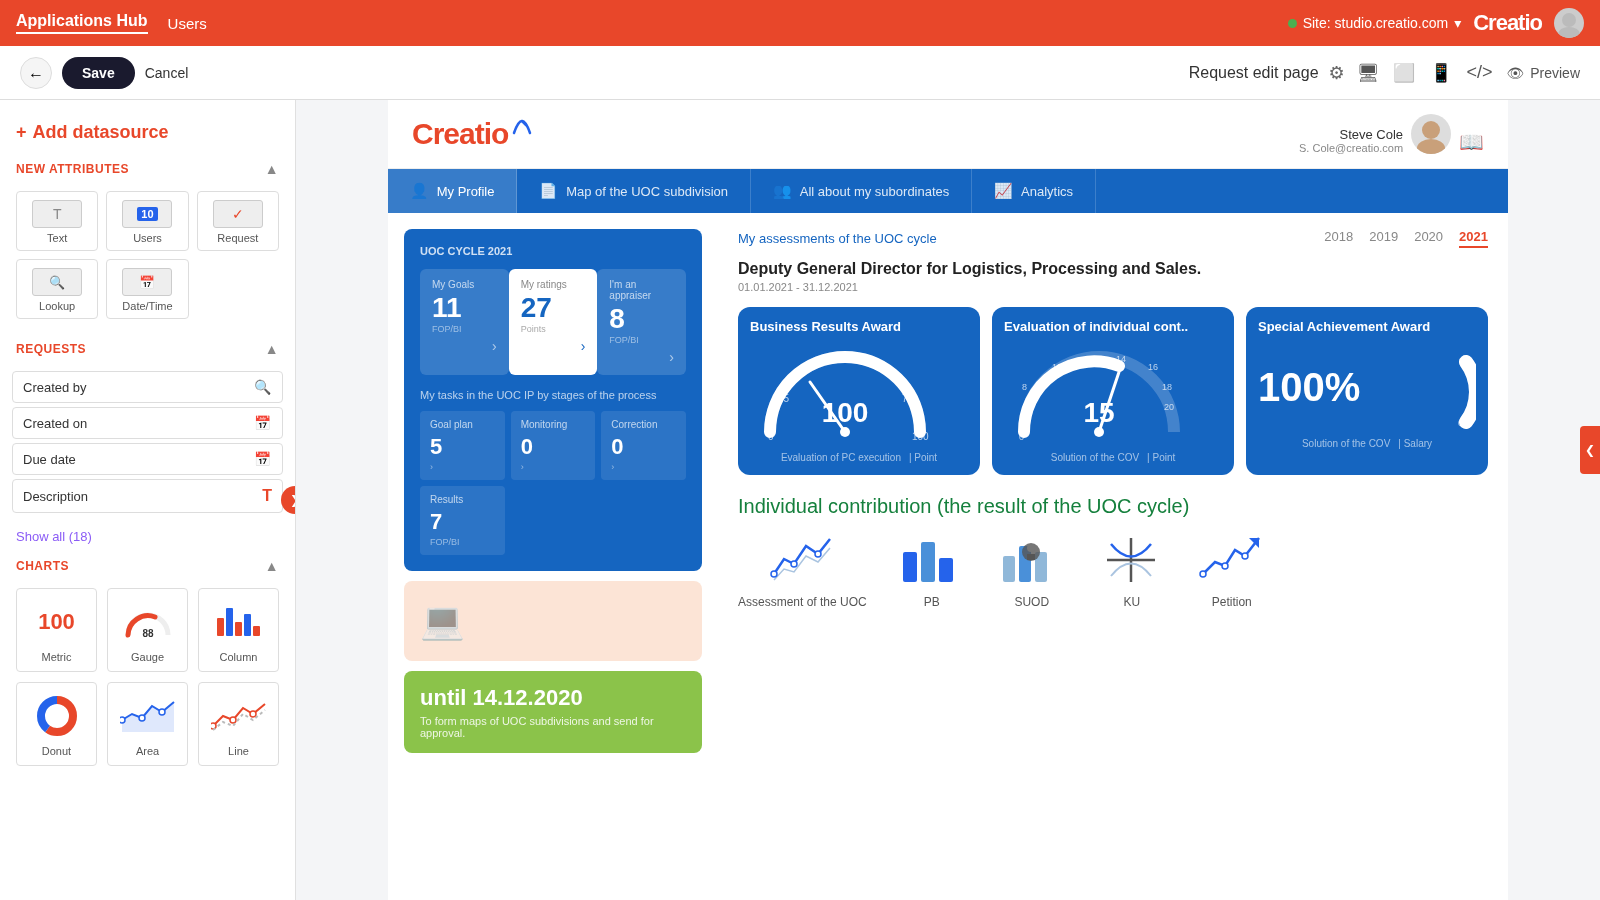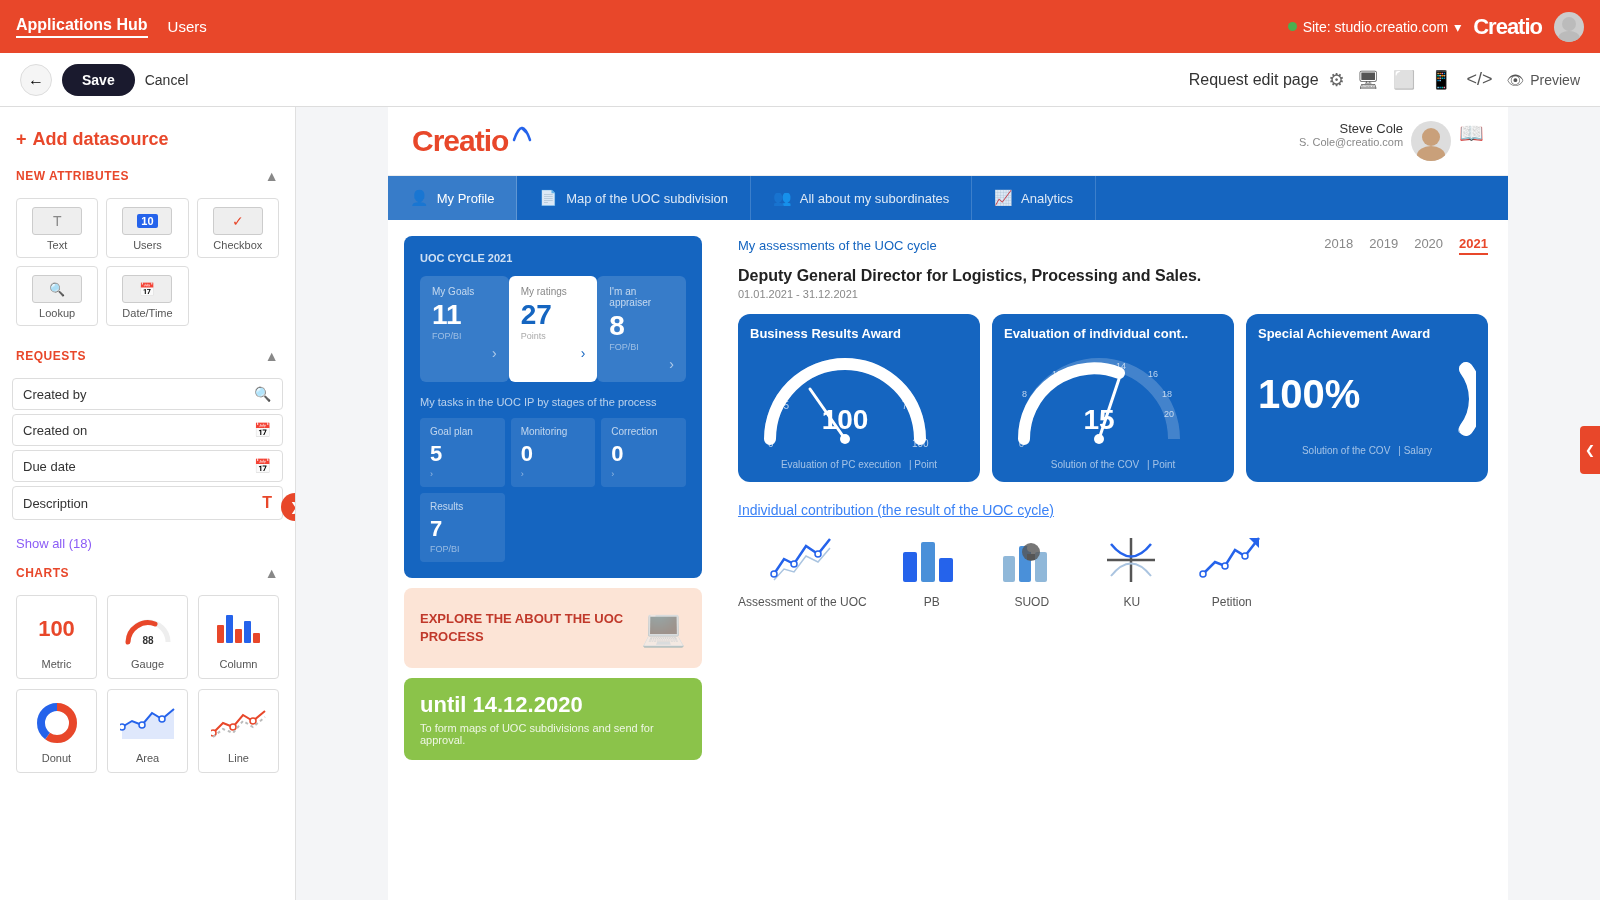--- a/index.html
+++ b/index.html
@@ -1,21 +1,21 @@
 <!DOCTYPE html>
 <html><head>
   <meta charset="utf-8">
   <style>
     * { box-sizing: border-box; margin: 0; padding: 0; }
     body { font-family: 'Segoe UI', Arial, sans-serif; background: #f0f0f0; width: 1600px; height: 900px; overflow: hidden; }
 
     
     .top-nav {
       background: #e8472a;
-      height: 53px;
+      height: 46px;
       display: flex;
       align-items: center;
       padding: 0 16px;
       justify-content: space-between;
     }
     .top-nav-left { display: flex; align-items: center; gap: 20px; }
     .top-nav-title { color: white; font-size: 16px; font-weight: 600; border-bottom: 2px solid white; padding-bottom: 2px; }
     .top-nav-link { color: white; font-size: 15px; }
     .top-nav-right { display: flex; align-items: center; gap: 12px; color: white; font-size: 14px; }
     .site-indicator { display: flex; align-items: center; gap: 6px; }
@@ -185,21 +185,21 @@
     
     .creatio-header {
       background: white;
       padding: 14px 24px;
       display: flex;
       align-items: center;
       justify-content: space-between;
       border-bottom: 1px solid #eee;
     }
     .creatio-logo { color: #e8472a; font-size: 28px; font-weight: 700; letter-spacing: -1px; display: flex; align-items: center; gap: 2px; }
-    .user-info { display: flex; align-items: flex-start; gap: 8px; }
+    .user-info { display: flex; align-items: flex-end; gap: 8px; }
     .user-name-block { text-align: right; }
     .user-name { font-size: 13px; color: #333; font-weight: 500; }
     .user-email { font-size: 11px; color: #888; }
     .user-avatar { width: 40px; height: 40px; border-radius: 50%; background: #ddd; overflow: hidden; }
     .book-icon { font-size: 20px; color: #555; cursor: pointer; }
 
     
     .tabs-bar {
       background: #1565c0;
       display: flex;
@@ -310,21 +310,21 @@
       flex: 1;
       padding: 12px;
       color: white;
       min-height: 150px;
       position: relative;
       overflow: hidden;
     }
     .award-title { font-size: 13px; font-weight: 600; color: white; margin-bottom: 8px; }
 
     .contrib-section { margin-top: 4px; }
-    .contrib-title { font-size: 14px; font-weight: 500; color: #3b82f6; margin-bottom: 14px; text-decoration: underline; }
+    .contrib-title { font-size: 20px; font-weight: 500; color: #15803d; margin-bottom: 14px; }
     .contrib-items { display: flex; gap: 30px; }
     .contrib-item { display: flex; flex-direction: column; align-items: center; gap: 8px; cursor: pointer; }
     .contrib-chart-icon { width: 70px; height: 55px; display: flex; align-items: center; justify-content: center; }
     .contrib-label { font-size: 12px; color: #555; }
     .award-bottom { display: flex; gap: 8px; font-size: 10px; color: rgba(255,255,255,0.6); margin-top: 6px; justify-content: center; }
 
     .percent-val { font-size: 40px; font-weight: 700; color: white; }
   </style>
 </head>
 <body>
@@ -396,21 +396,21 @@
       <div class="attr-card">
         <div class="attr-card-icon">
           <span class="attr-icon-num">10</span>
         </div>
         <span class="attr-card-label">Users</span>
       </div>
       <div class="attr-card">
         <div class="attr-card-icon">
           <span class="attr-icon-check">✓</span>
         </div>
-        <span class="attr-card-label">Checkbox</span>
+        <span class="attr-card-label">Request</span>
       </div>
       <div class="attr-card">
         <div class="attr-card-icon">
           <span class="attr-icon-search">🔍</span>
         </div>
         <span class="attr-card-label">Lookup</span>
       </div>
       <div class="attr-card">
         <div class="attr-card-icon">
           <span class="attr-icon-dt">📅</span>
@@ -613,21 +613,20 @@
               </div>
               <div class="uoc-stage" style="grid-column: span 1;">
                 <div class="uoc-stage-label">Results</div>
                 <div class="uoc-stage-val">7</div>
                 <div class="uoc-stage-sub">FOP/BI</div>
               </div>
             </div>
           </div>
 
           <div class="explore-card">
-            <div class="explore-text">EXPLORE THE ABOUT THE UOC PROCESS</div>
             <span class="explore-icon">💻</span>
           </div>
 
           <div class="deadline-card">
             <div class="deadline-date">until 14.12.2020</div>
             <div class="deadline-text">To form maps of UOC subdivisions and send for approval.</div>
           </div>
         </div>
 
         <div class="profile-right">

